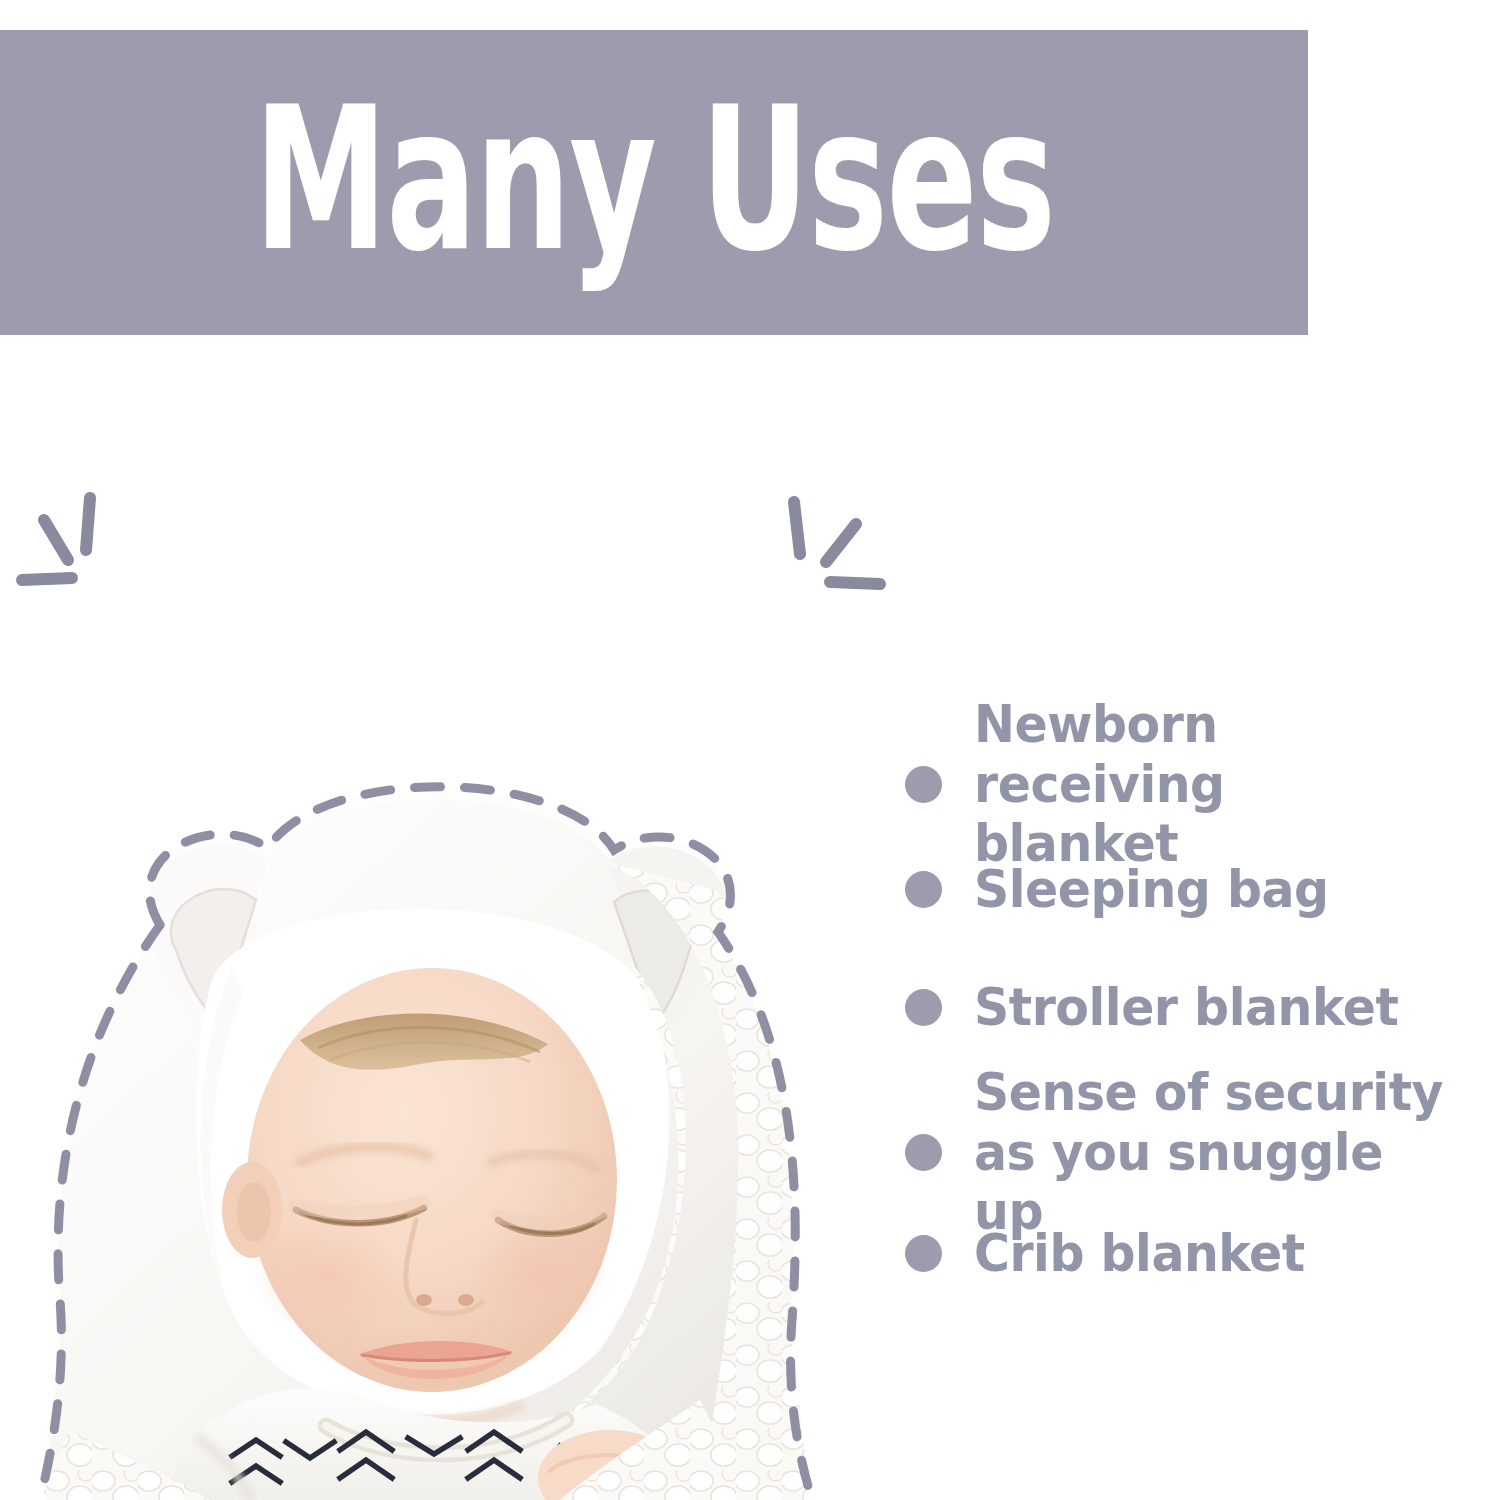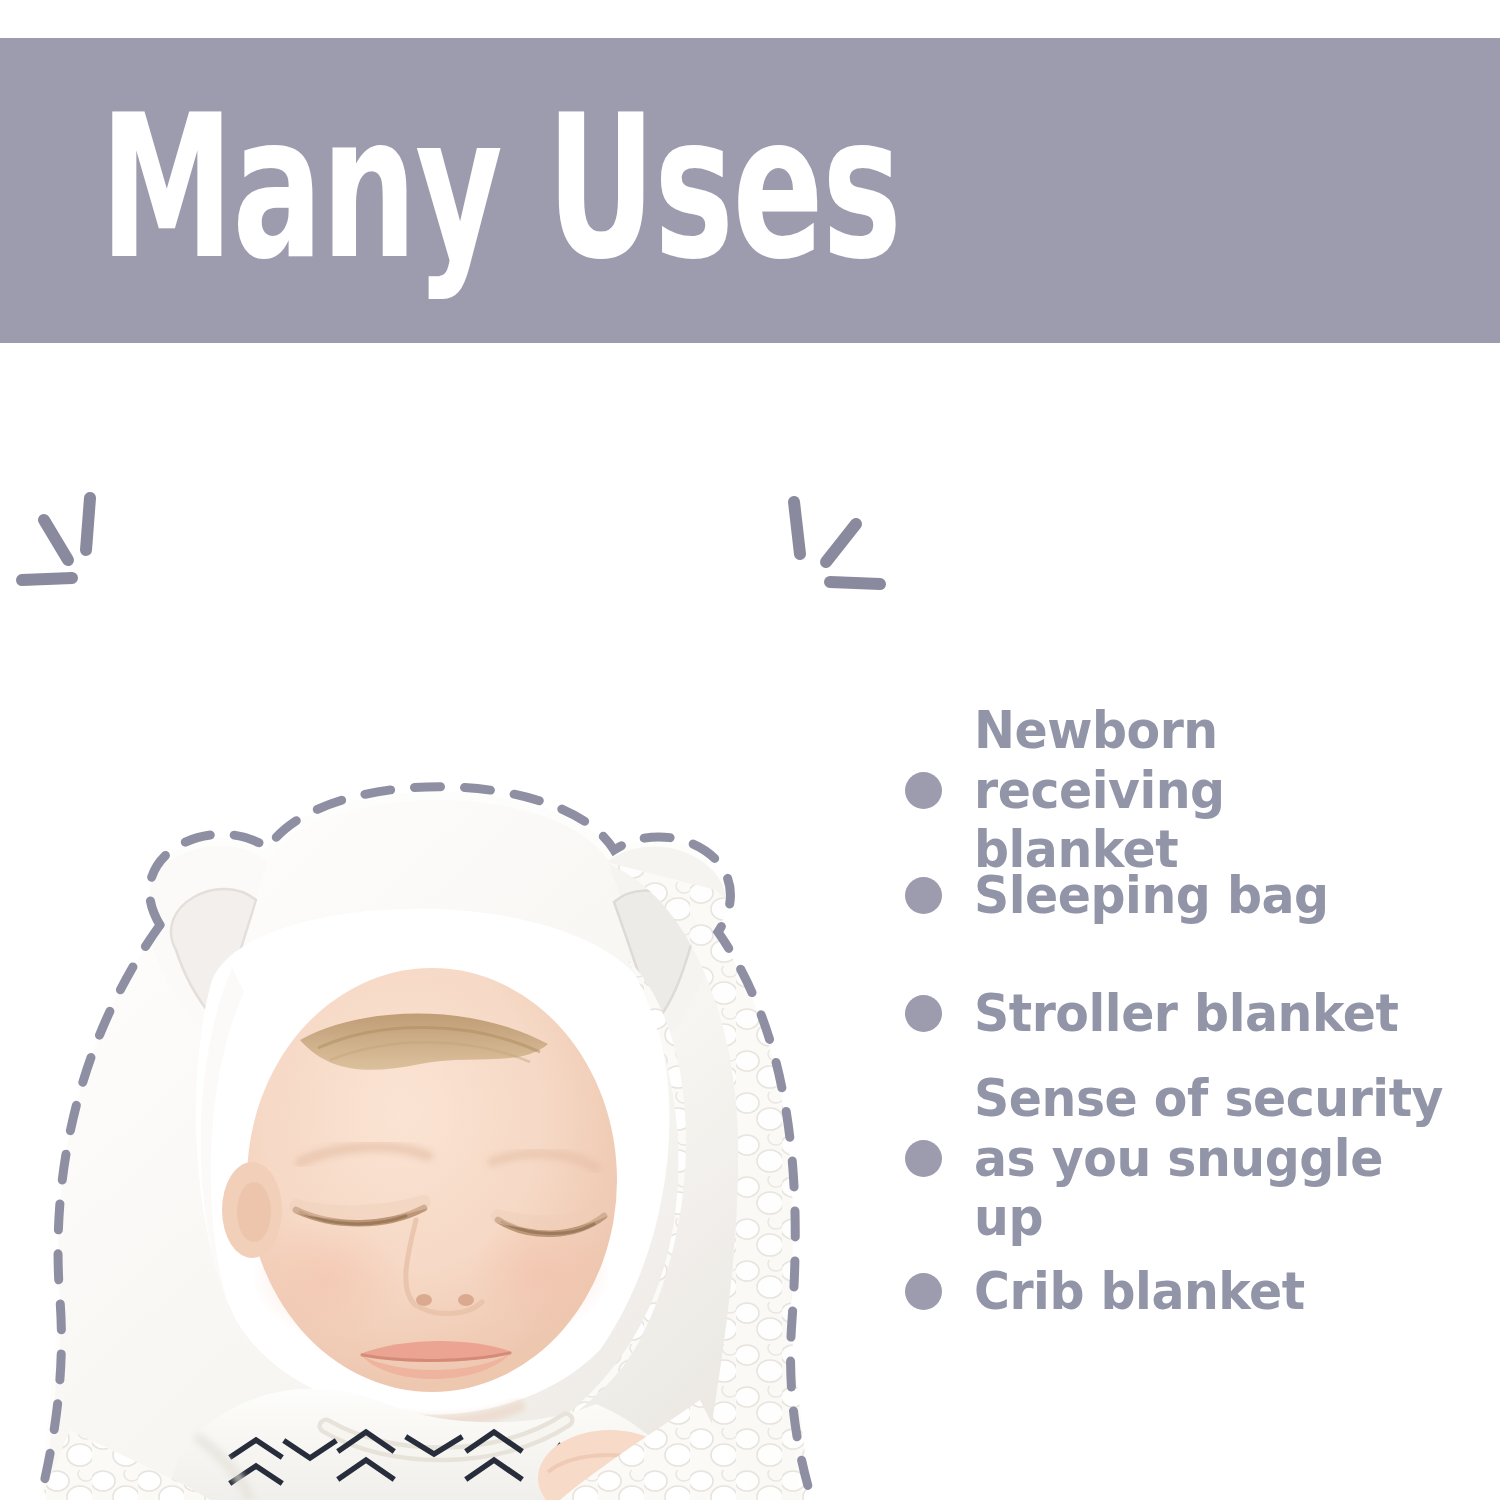--- a/index.html
+++ b/index.html
@@ -12,26 +12,27 @@
     height: 1500px;
     position: relative;
     overflow: hidden;
     font-family: "DejaVu Sans", sans-serif;
   }
 
   
   #header-banner {
     position: absolute;
     left: 0;
-    top: 38px;
-    width: 1500px;
+    top: 30px;
+    width: 1308px;
     height: 305px;
     background: #9d9bae;
     display: flex;
     align-items: center;
+    justify-content: center;
   }
   #page-title {
     color: #ffffff;
     font-family: "DejaVu Sans", sans-serif;
     font-size: 168px;
     font-weight: 700;
     letter-spacing: -2px;
     line-height: 1;
     transform: scaleX(0.80) scaleY(1.18);
     transform-origin: center center;
@@ -61,21 +62,20 @@
     position: absolute;
     left: 905px;
     top: 640px;
     width: 580px;
   }
   .use-item {
     position: absolute;
     display: flex;
     align-items: center;
     width: 580px;
-    margin-top: 6px;
   }
   .bullet-dot {
     flex: 0 0 auto;
     width: 37px;
     height: 37px;
     border-radius: 50%;
     background: #9d9bae;
     margin-right: 32px;
   }
   .use-label {
@@ -332,18 +332,18 @@
     <span class="bullet-dot"></span>
     <span class="use-label">Stroller blanket</span>
   </div>
 
   <div class="use-item" style="top:423px">
     <span class="bullet-dot"></span>
     <span class="use-label">Sense of security
 as you snuggle up</span>
   </div>
 
-  <div class="use-item" style="top:616px">
+  <div class="use-item" style="top:584px">
     <span class="bullet-dot"></span>
     <span class="use-label">Crib blanket</span>
   </div>
 
 </div>
 
 </body></html>

